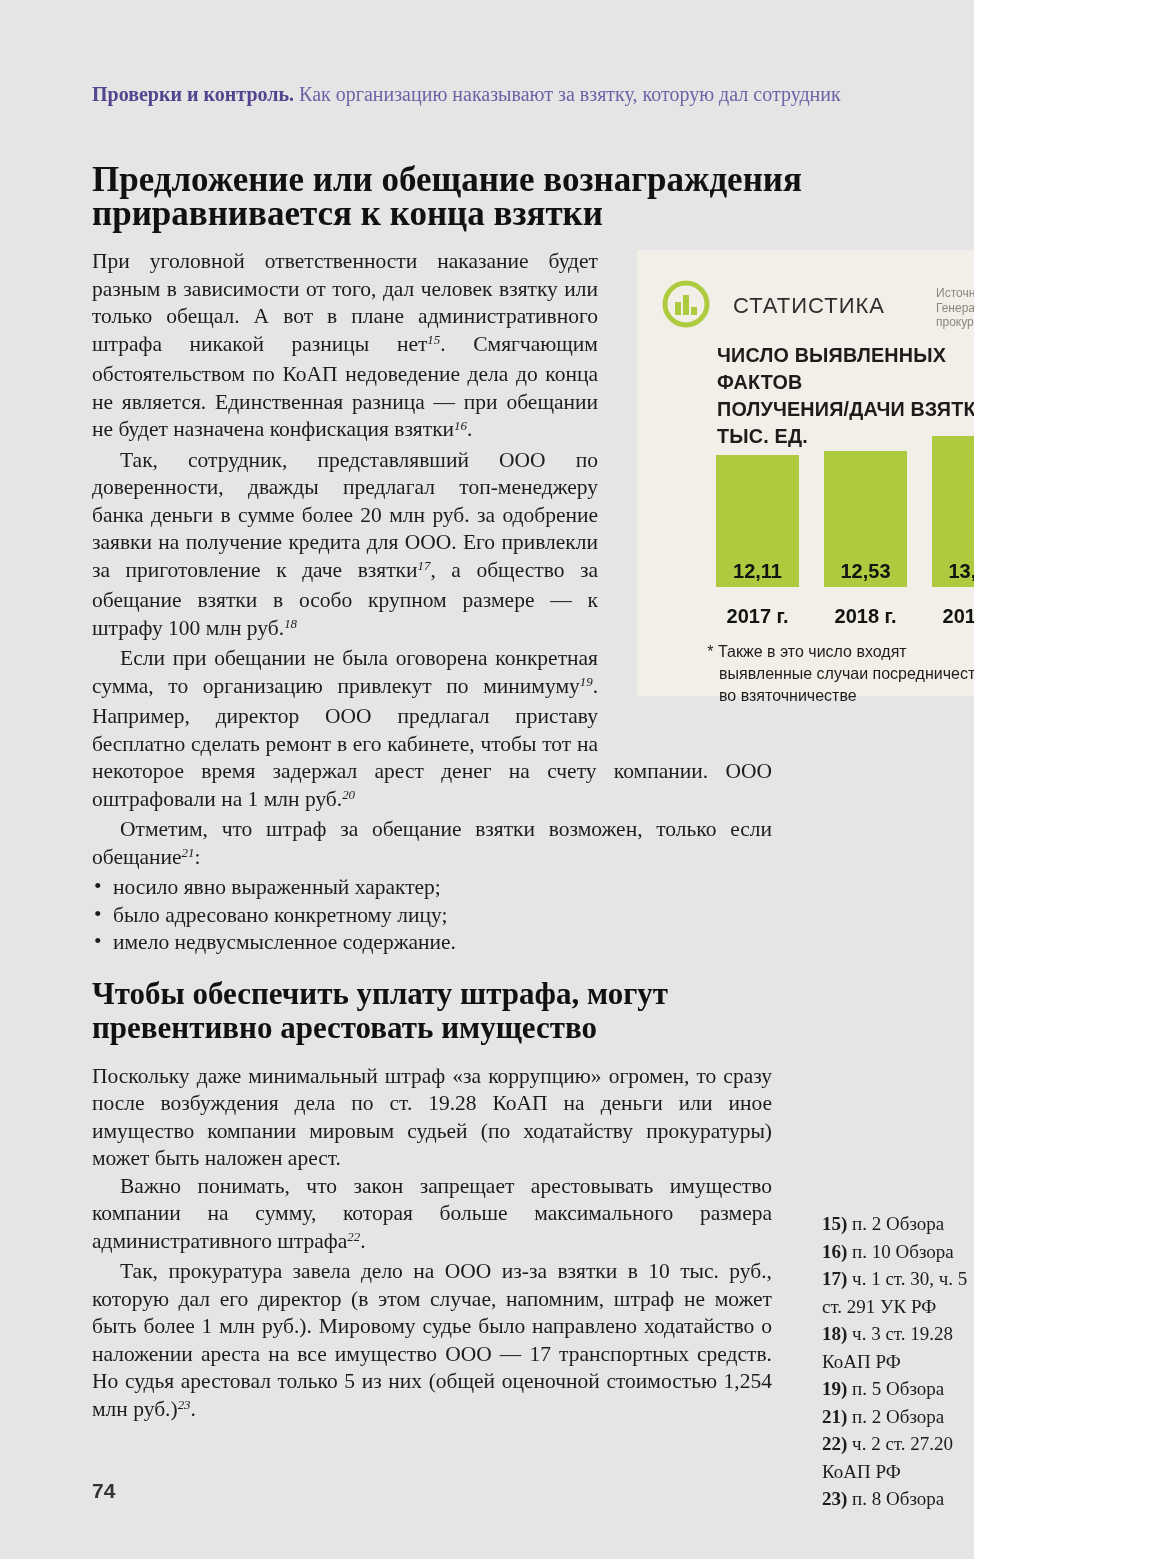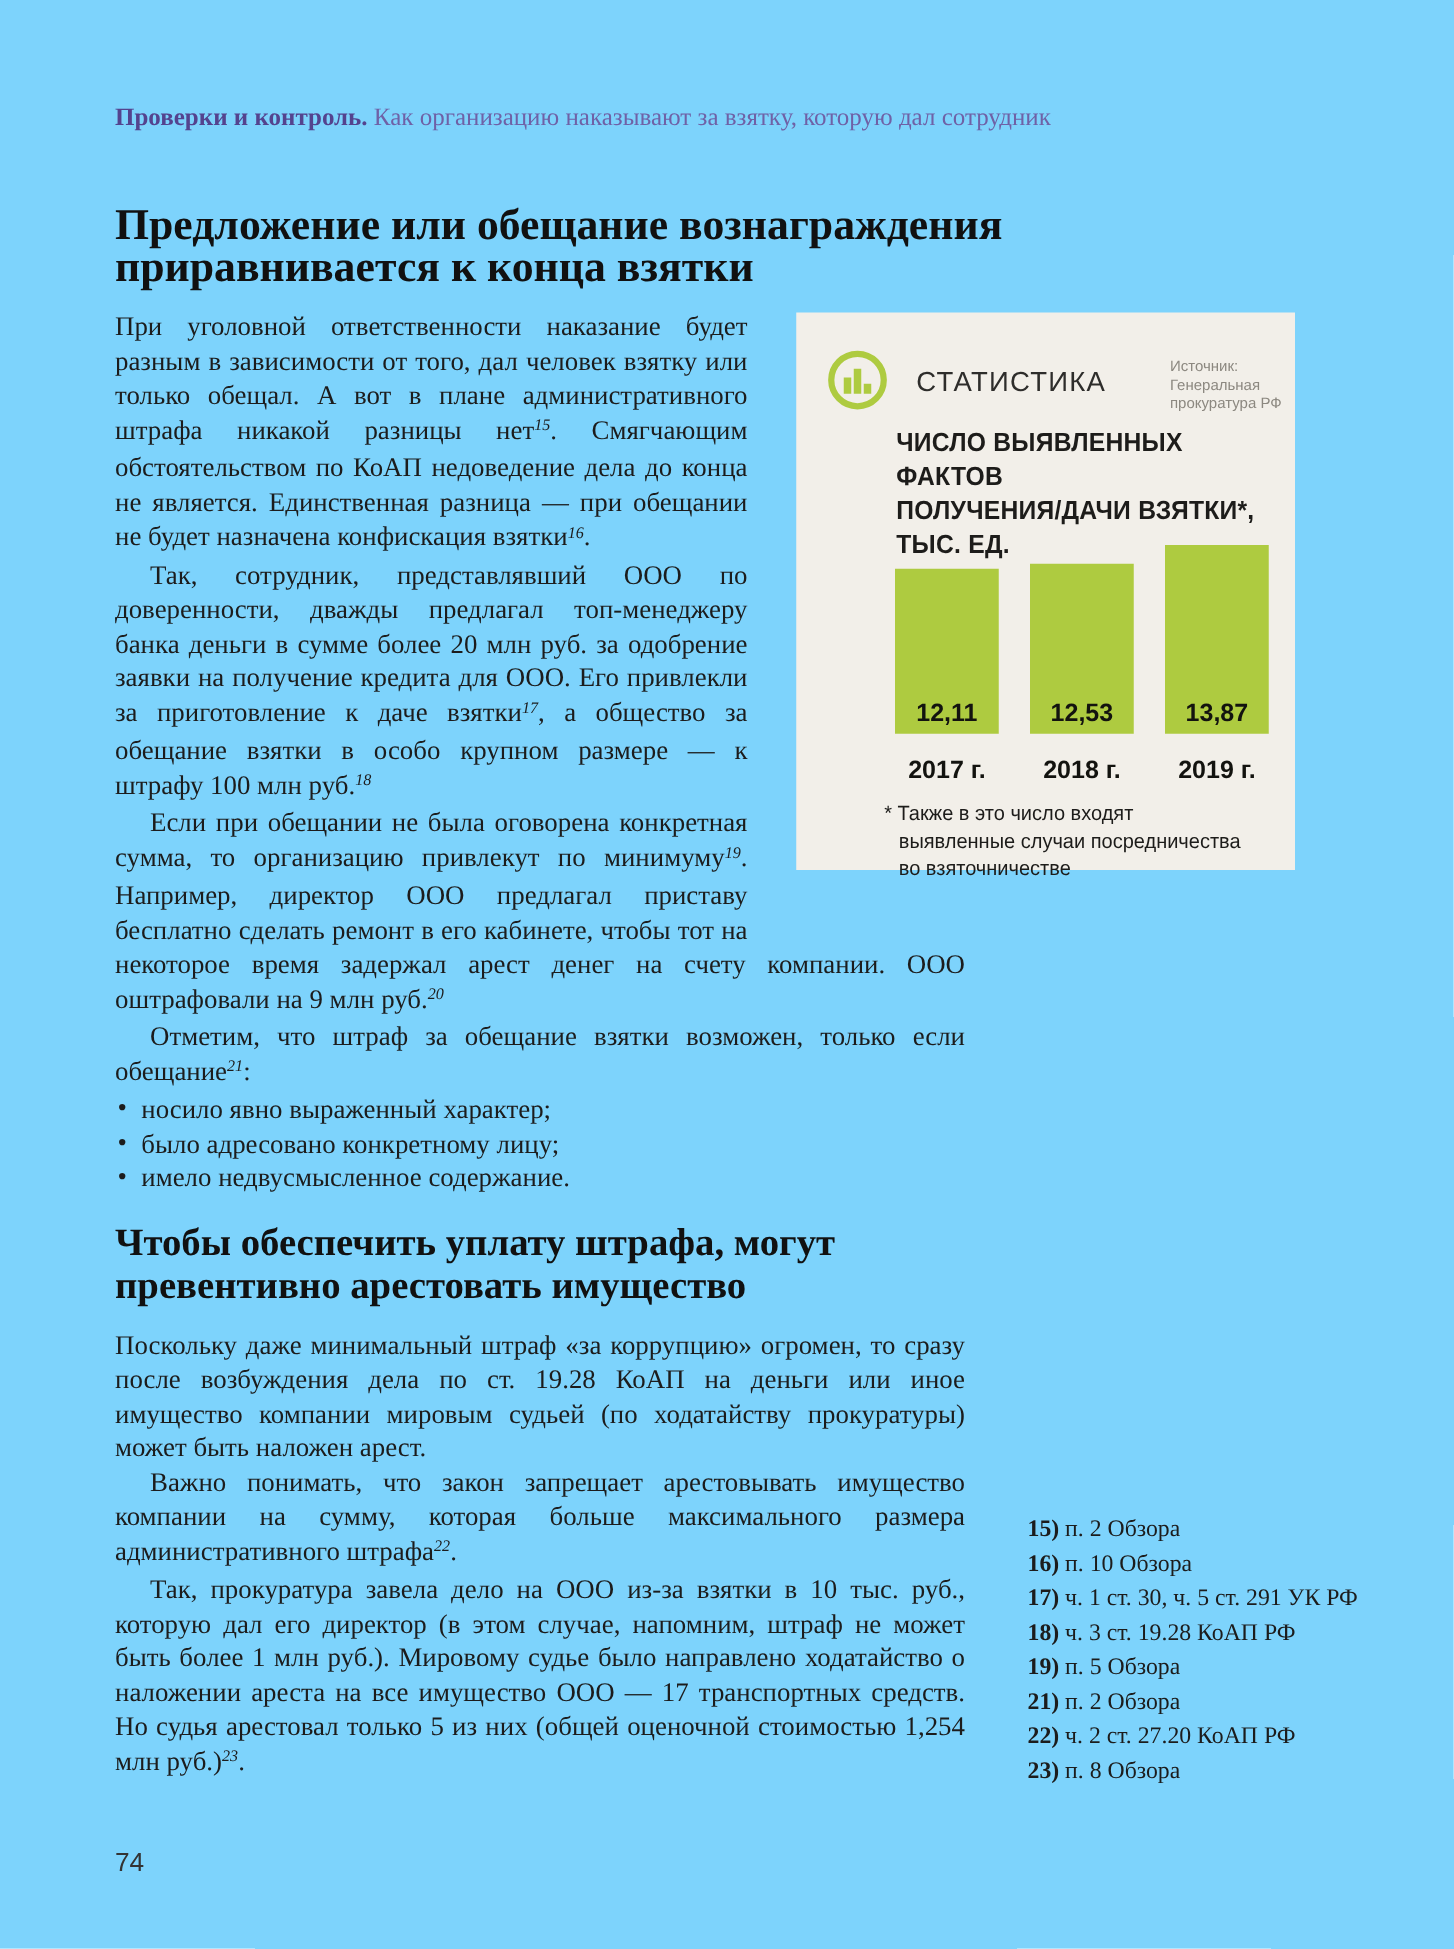--- a/index.html
+++ b/index.html
@@ -9,22 +9,22 @@
     --heading:#111111;
     --green:#aecb40;
     --box-bg:#f2efe9;
     --gray-source:#8c8880;
     --chart-ink:#1d1c1a;
   }
   *{margin:0;padding:0;box-sizing:border-box;}
   html,body{background:#ffffff;}
   .page{
     position:relative;
-    width:1163px;height:1559px;
-    background:#7dd3fc;
+    width:974px;height:1559px;
+    background:#e5e5e5;
     font-family:"Liberation Serif","DejaVu Serif",serif;
     color:var(--text);
     overflow:hidden;
   }
   
   .runhead{
     position:absolute;left:92px;top:82px;
     font-size:20px;line-height:24px;
     color:var(--purple-light);
     white-space:nowrap;
@@ -93,21 +93,21 @@
   
   .footnotes{
     position:absolute;left:822px;top:1210px;
     font-size:19px;line-height:27.5px;
   }
   .footnotes .num{font-weight:bold;}
   
   .folio{
     position:absolute;left:92px;top:1479px;
     font-family:"Liberation Sans","DejaVu Sans",sans-serif;
-    font-size:21px;color:#333;
+    font-size:21px;color:#333;font-weight:bold;
   }
 </style>
 </head>
 <body>
 
 <div class="page">
 
   <div class="runhead">
     <b>Проверки и контроль.</b><span> Как организацию наказывают за взятку, которую дал сотрудник</span>
   </div>
@@ -115,21 +115,21 @@
   <div class="h1">
     <div>Предложение или обещание вознаграждения</div>
     <div>приравнивается к конца взятки</div>
   </div>
 
   <div class="article">
     <div class="float-spacer"></div>
     <div>
         <div class="para"><span>При уголовной ответственности наказание будет разным в зависимости от того, дал человек взятку или только обещал. А вот в плане административного штрафа никакой разницы нет</span><span class="sup">15</span><span>. Смягчающим обстоятельством по КоАП недоведение дела до конца не является. Единственная разница — при обещании не будет назначена конфискация взятки</span><span class="sup">16</span><span>.</span></div>
         <div class="para indent"><span>Так, сотрудник, представлявший ООО по доверенности, дважды предлагал топ-менеджеру банка деньги в сумме более 20 млн руб. за одобрение заявки на получение кредита для ООО. Его привлекли за приготовление к даче взятки</span><span class="sup">17</span><span>, а общество за обещание взятки в особо крупном размере — к штрафу 100 млн руб.</span><span class="sup">18</span></div>
-        <div class="para indent"><span>Если при обещании не была оговорена конкретная сумма, то организацию привлекут по минимуму</span><span class="sup">19</span><span>. Например, директор ООО предлагал приставу бесплатно сделать ремонт в его кабинете, чтобы тот на некоторое время задержал арест денег на счету компании. ООО оштрафовали на 9 млн руб.</span><span class="sup">20</span></div>
+        <div class="para indent"><span>Если при обещании не была оговорена конкретная сумма, то организацию привлекут по минимуму</span><span class="sup">19</span><span>. Например, директор ООО предлагал приставу бесплатно сделать ремонт в его кабинете, чтобы тот на некоторое время задержал арест денег на счету компании. ООО оштрафовали на 1 млн руб.</span><span class="sup">20</span></div>
         <div class="para indent"><span>Отметим, что штраф за обещание взятки возможен, только если обещание</span><span class="sup">21</span><span>:</span></div>
         <div class="bullet"><span class="marker">•</span><span>носило явно выраженный характер;</span></div>
         <div class="bullet"><span class="marker">•</span><span>было адресовано конкретному лицу;</span></div>
         <div class="bullet"><span class="marker">•</span><span>имело недвусмысленное содержание.</span></div>
         <div class="h2">
           <div>Чтобы обеспечить уплату штрафа, могут</div>
           <div>превентивно арестовать имущество</div>
         </div>
         <div class="para"><span>Поскольку даже минимальный штраф «за коррупцию» огромен, то сразу после возбуждения дела по ст. 19.28 КоАП на деньги или иное имущество компании мировым судьей (по ходатайству прокуратуры) может быть наложен арест.</span></div>
         <div class="para indent"><span>Важно понимать, что закон запрещает арестовывать имущество компании на сумму, которая больше максимального размера административного штрафа</span><span class="sup">22</span><span>.</span></div>

